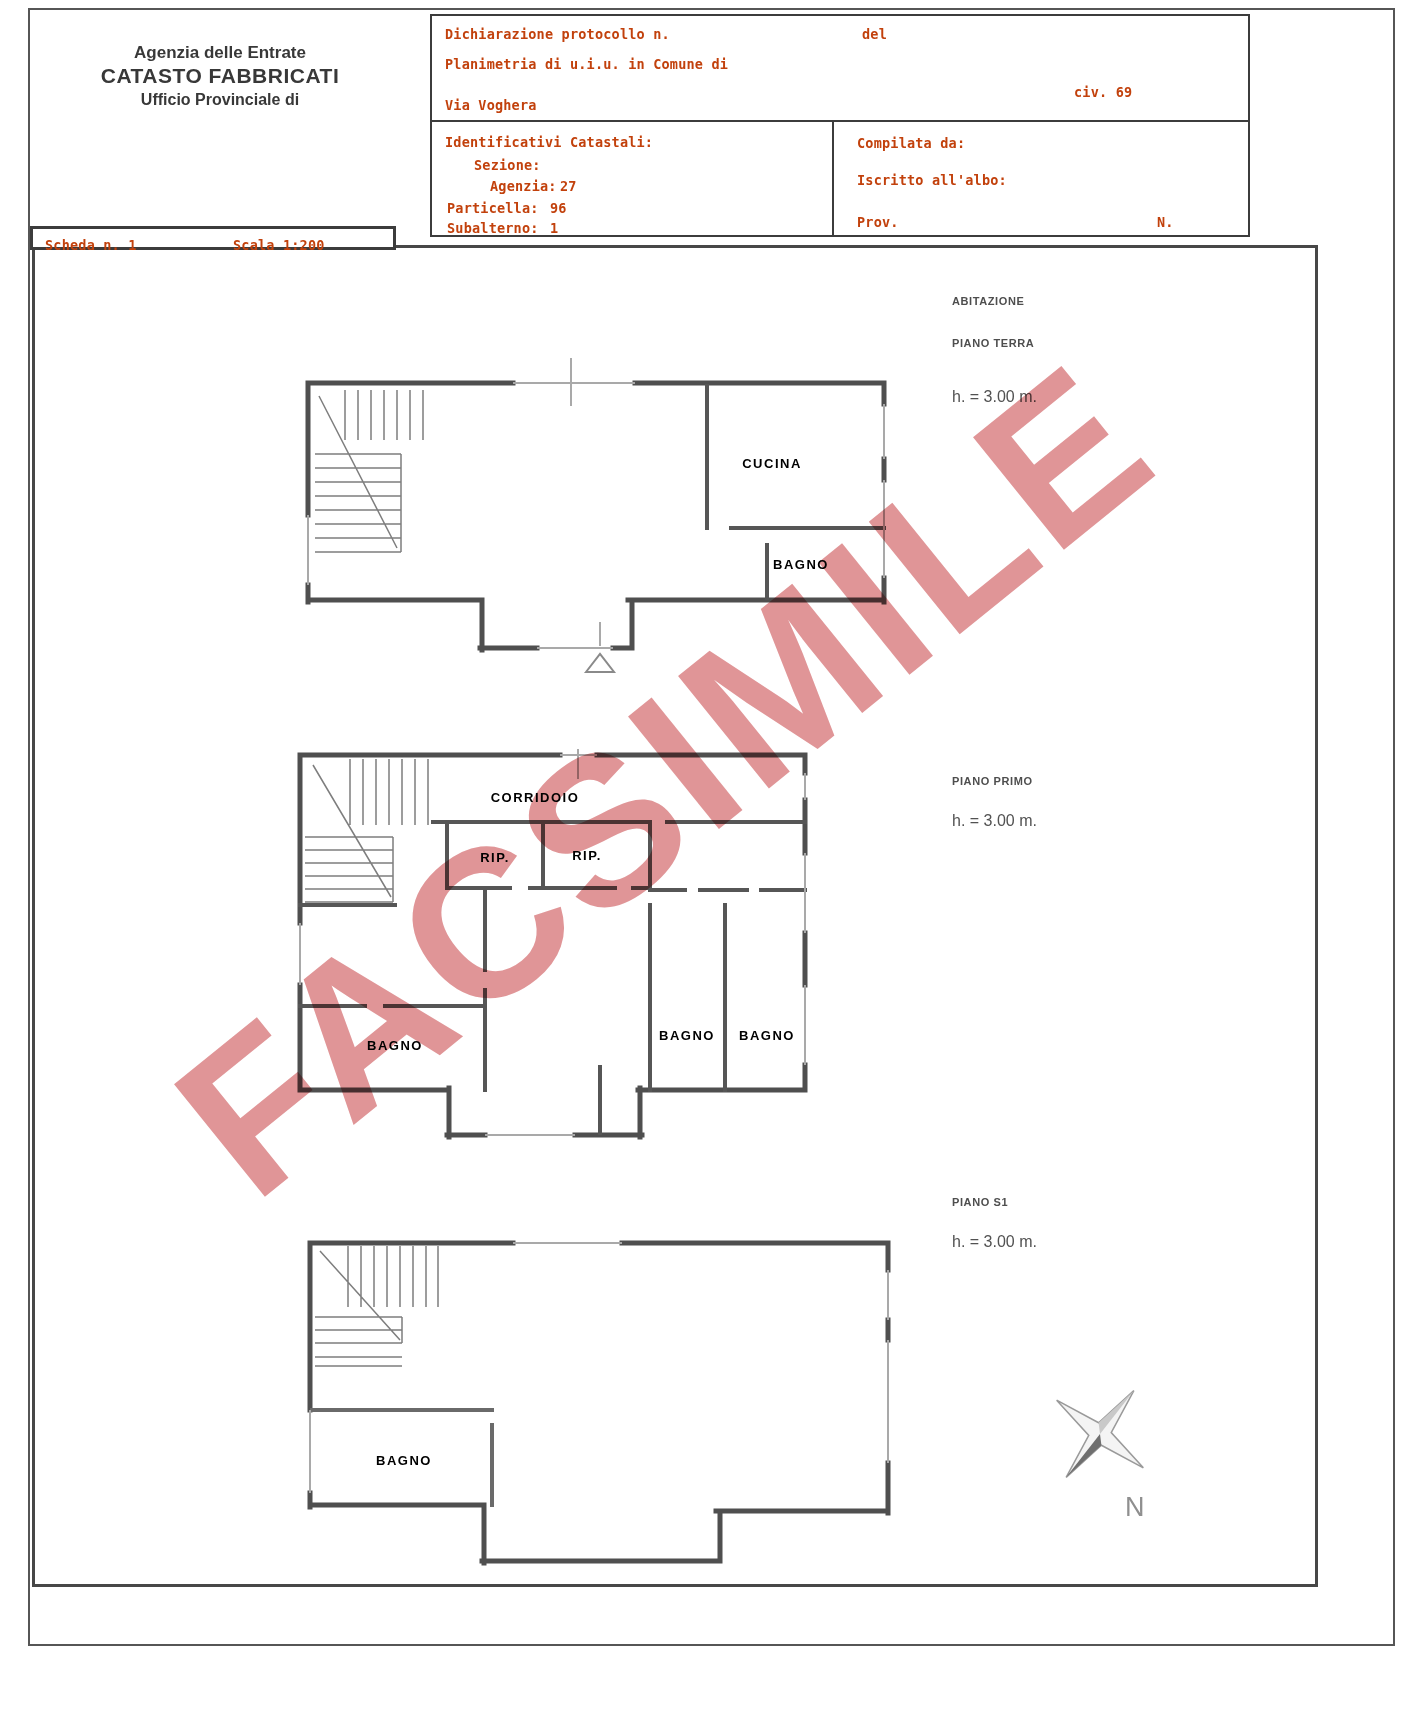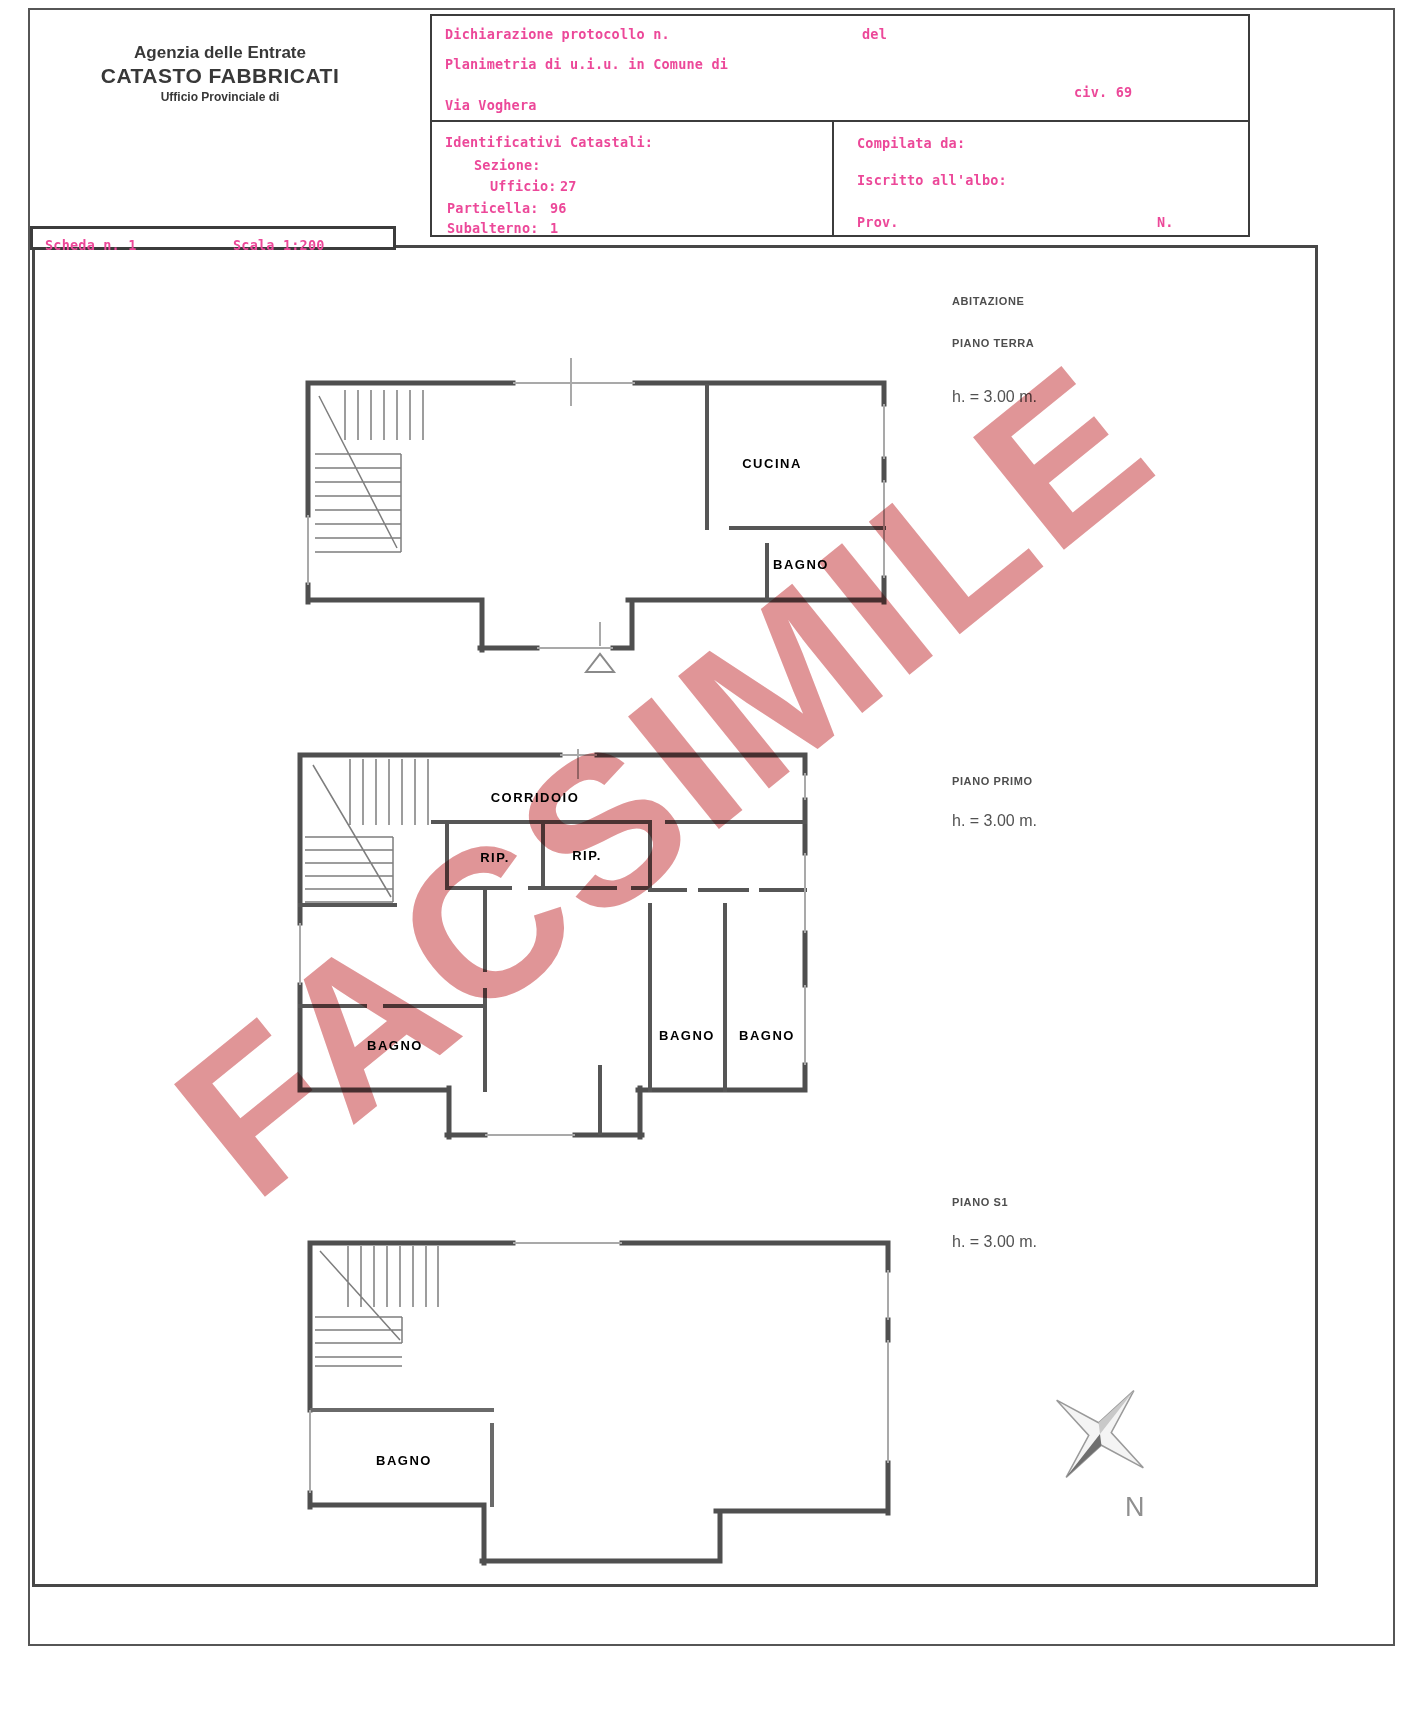--- a/index.html
+++ b/index.html
@@ -3,33 +3,33 @@
 <meta charset="utf-8">
 <style>
   html,body{margin:0;padding:0;}
   body{
     width:1425px;height:1716px;position:relative;background:#ffffff;
     font-family:"Liberation Sans",sans-serif;color:#3a3a3a;overflow:hidden;
   }
   .abs{position:absolute;}
   .mono{
     font-family:"DejaVu Sans Mono",monospace;font-size:13.5px;font-weight:700;
-    color:#ec4899;letter-spacing:0.2px;white-space:nowrap;
+    color:#c2410c;letter-spacing:0.2px;white-space:nowrap;
   }
   .box{box-sizing:border-box;background:#fff;}
   .room-label{
     font-size:13px;font-weight:700;color:#000000;letter-spacing:1.5px;
     transform:translate(-50%,-50%);white-space:nowrap;
   }
   .plan-title{font-size:11px;font-weight:700;color:#4e4e4e;letter-spacing:0.6px;white-space:nowrap;}
   .plan-h{font-size:16px;font-weight:400;color:#525252;white-space:nowrap;}
   .hdr{line-height:1.25;text-align:center;color:#383838;}
   .hdr .l1{font-size:17px;font-weight:700;}
   .hdr .l2{font-size:21px;font-weight:700;letter-spacing:0.5px;}
-  .hdr .l3{font-size:12px;font-weight:700;}
+  .hdr .l3{font-size:16px;font-weight:700;}
   #watermark{
     left:20px;top:630px;width:1290px;height:300px;line-height:300px;text-align:center;
     font-size:210px;font-weight:700;letter-spacing:6px;color:#d97e80;opacity:0.82;
     transform:rotate(-39deg);mix-blend-mode:multiply;z-index:50;pointer-events:none;
     font-family:"Liberation Sans",sans-serif;white-space:nowrap;
   }
 </style>
 </head>
 <body>
 
@@ -46,21 +46,21 @@
   <span class="abs mono" style="left:430px;top:10px;">del</span>
   <span class="abs mono" style="left:13px;top:40px;">Planimetria di u.i.u. in Comune di</span>
   <span class="abs mono" style="left:13px;top:81px;">Via Voghera</span>
   <span class="abs mono" style="left:642px;top:68px;">civ. 69</span>
 
   <div class="abs" style="left:0;top:104px;width:816px;height:2px;background:#3c3c3c;"></div>
   <div class="abs" style="left:400px;top:104px;width:2px;height:115px;background:#3c3c3c;"></div>
 
   <span class="abs mono" style="left:13px;top:118px;">Identificativi Catastali:</span>
   <span class="abs mono" style="left:42px;top:141px;">Sezione:</span>
-  <span class="abs mono" style="left:58px;top:162px;">Ufficio:</span>
+  <span class="abs mono" style="left:58px;top:162px;">Agenzia:</span>
   <span class="abs mono" style="left:128px;top:162px;">27</span>
   <span class="abs mono" style="left:15px;top:184px;">Particella:</span>
   <span class="abs mono" style="left:118px;top:184px;">96</span>
   <span class="abs mono" style="left:15px;top:204px;">Subalterno:</span>
   <span class="abs mono" style="left:118px;top:204px;">1</span>
 
   <span class="abs mono" style="left:425px;top:119px;">Compilata da:</span>
   <span class="abs mono" style="left:425px;top:156px;">Iscritto all'albo:</span>
   <span class="abs mono" style="left:425px;top:198px;">Prov.</span>
   <span class="abs mono" style="left:725px;top:198px;">N.</span>

